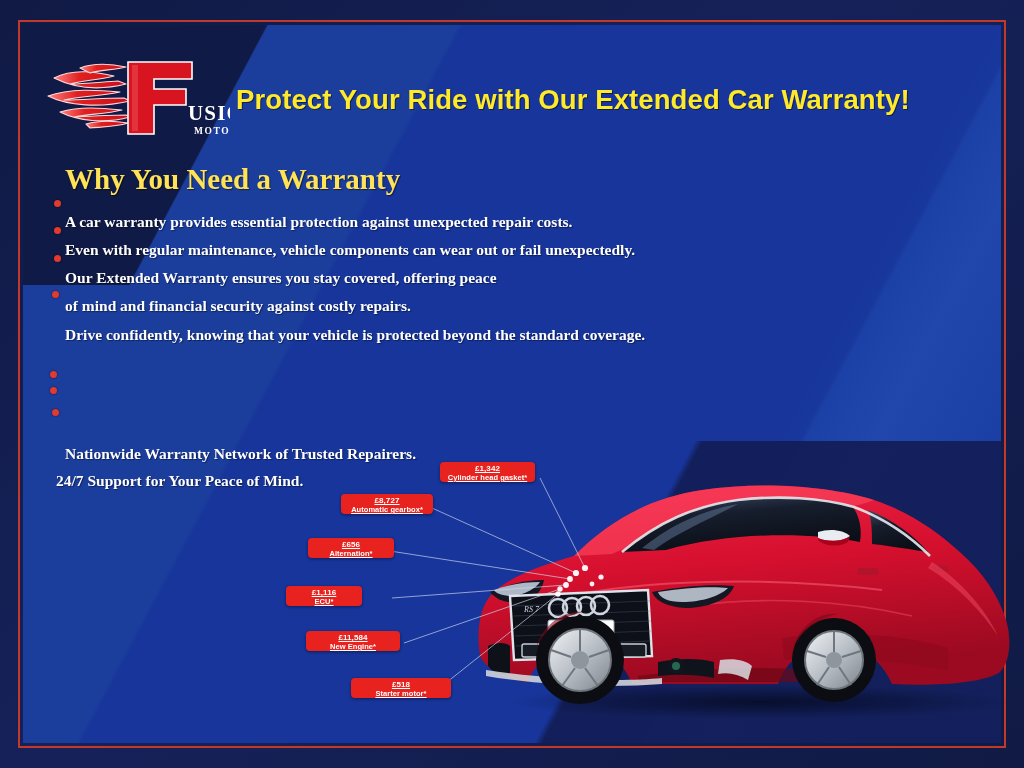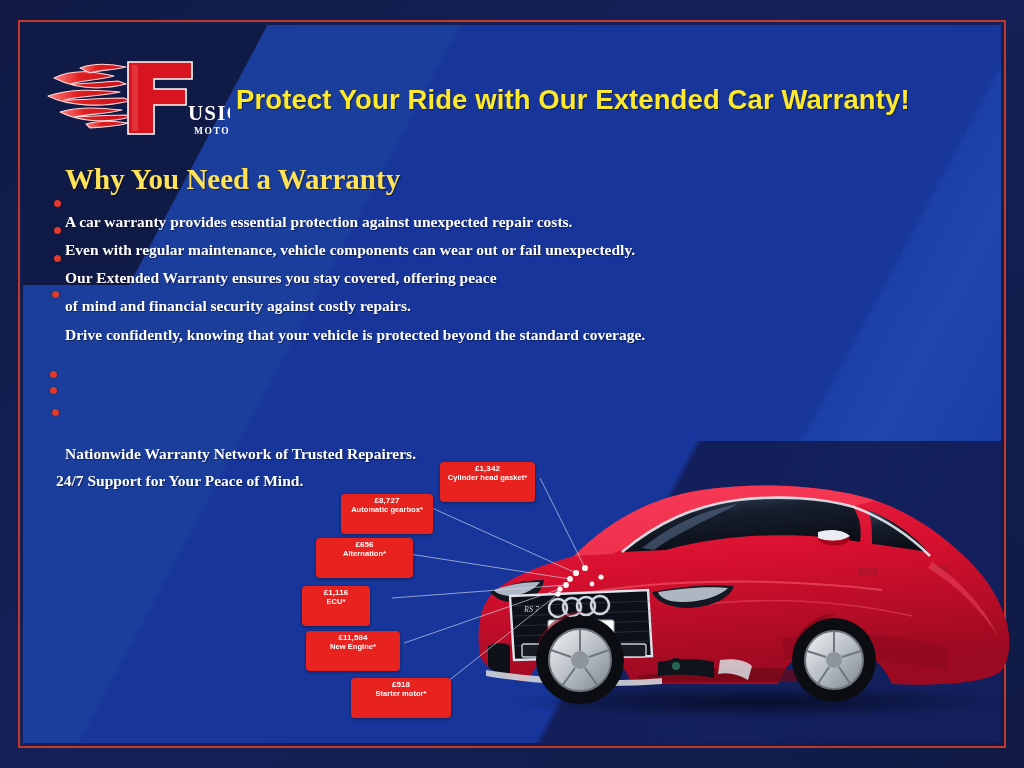--- a/index.html
+++ b/index.html
@@ -117,24 +117,25 @@
   }
 
   
   .tag{
     position:absolute; z-index:9;
     background:#e8231f;
     border-radius:4px;
     color:#ffffff;
     font-family:"Liberation Sans", sans-serif;
     text-align:center;
-    padding:3px 6px 20px;
+    padding:3px 6px 0;
     box-shadow:0 1px 3px rgba(0,0,0,.45);
     line-height:1.12;
     white-space:nowrap;
+    text-decoration:underline;
   }
   .tag .price{ display:block; font-weight:bold; font-size:8px; letter-spacing:.1px; }
   .tag .part { display:block; font-weight:bold; font-size:7.5px; letter-spacing:.05px; }
 
   
   #leaders{ position:absolute; inset:0; z-index:8; pointer-events:none; }
 
   
   #car{ position:absolute; left:462px; top:470px; width:572px; height:258px; z-index:7; }
   #car svg{ width:100%; height:100%; display:block; }
@@ -233,26 +234,26 @@
   <div class="tag" style="left:440px; top:462px; width:95px;">
     <span class="price">£1,342</span>
     <span class="part">Cylinder head gasket*</span>
   </div>
 
   <div class="tag" style="left:341px; top:494px; width:92px;">
     <span class="price">£8,727</span>
     <span class="part">Automatic gearbox*</span>
   </div>
 
-  <div class="tag" style="left:316px; top:538px; width:97px;">
+  <div class="tag" style="left:308px; top:538px; width:86px;">
     <span class="price">£656</span>
     <span class="part">Alternation*</span>
   </div>
 
-  <div class="tag" style="left:302px; top:586px; width:68px;">
+  <div class="tag" style="left:286px; top:586px; width:76px;">
     <span class="price">£1,116</span>
     <span class="part">ECU*</span>
   </div>
 
   <div class="tag" style="left:306px; top:631px; width:94px;">
     <span class="price">£11,584</span>
     <span class="part">New Engine*</span>
   </div>
 
   <div class="tag" style="left:351px; top:678px; width:100px;">

